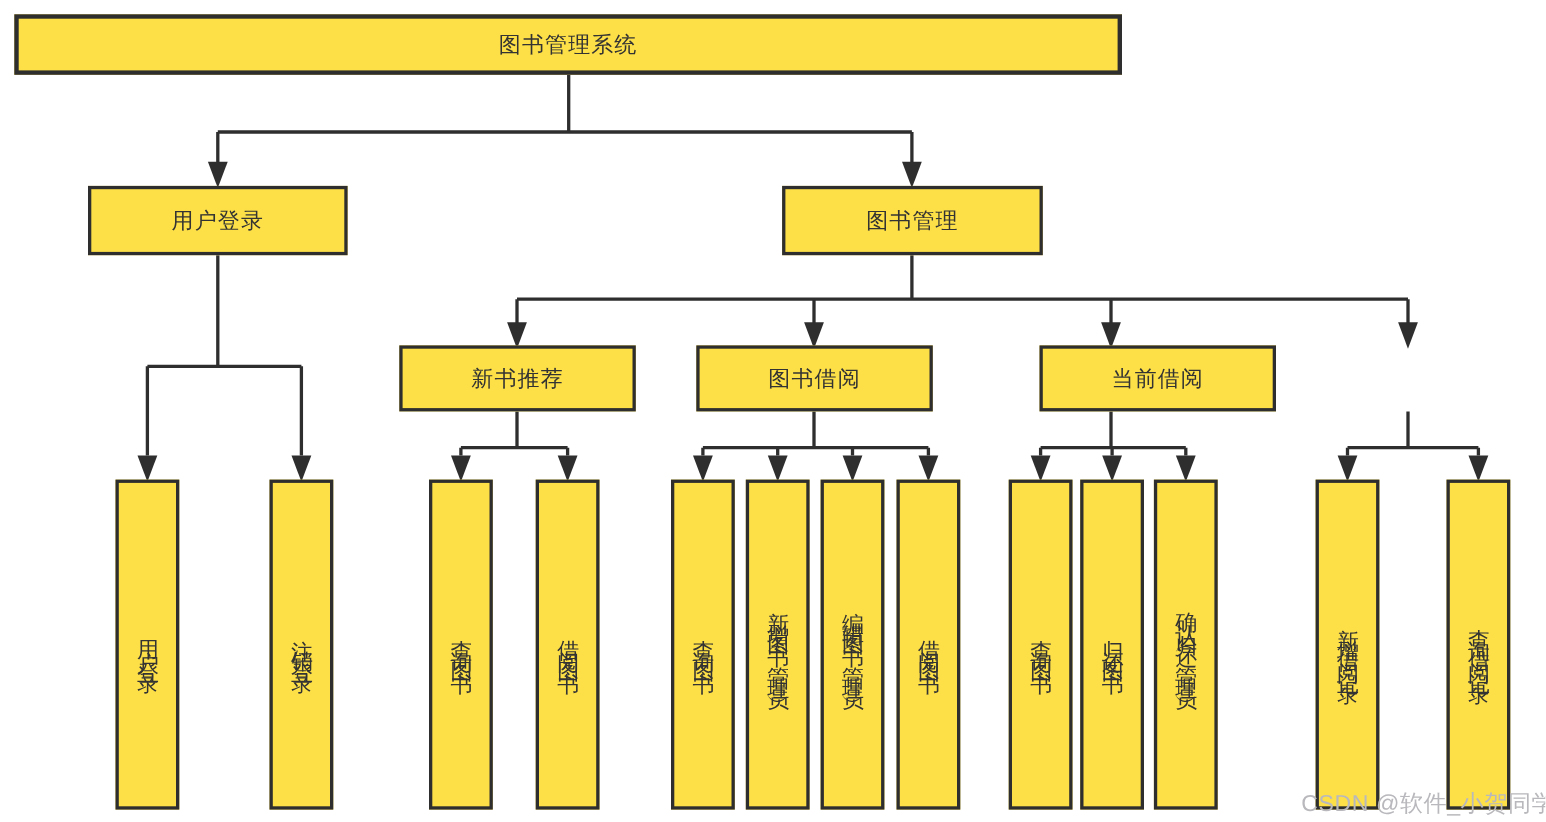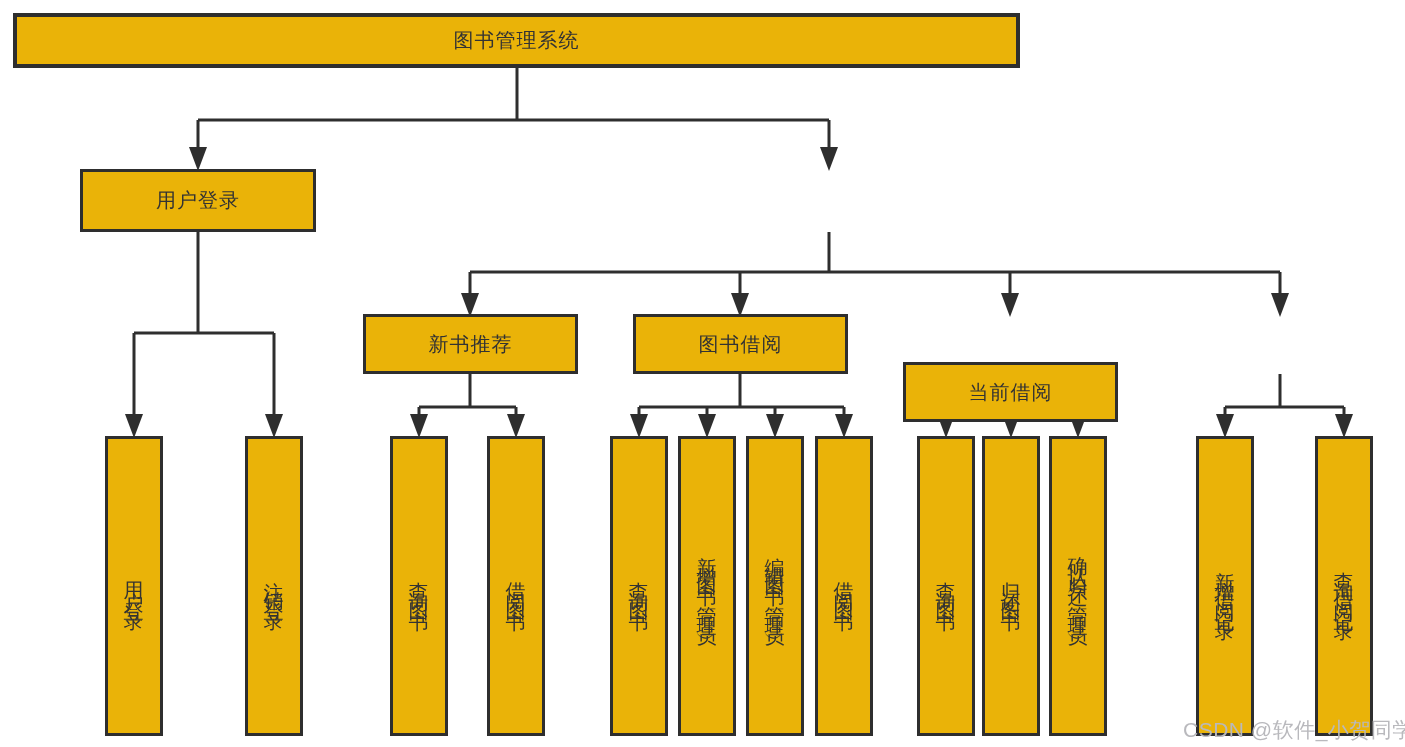--- a/index.html
+++ b/index.html
@@ -14,40 +14,40 @@
   svg.connectors {
     position: absolute;
     left: 0; top: 0;
     width: 1405px; height: 747px;
     z-index: 1;
   }
   .node {
     position: absolute;
     box-sizing: border-box;
     border: 3px solid #2e2e2e;
-    background: #eab308;
+    background: #fde047;
     display: flex;
     align-items: center;
     justify-content: center;
     z-index: 2;
   }
   .node .lbl {
     color: #333333;
     font-size: 20px;
     letter-spacing: 1px;
     white-space: nowrap;
   }
   .hbox-root { left: 13px; top: 13px; width: 1007px; height: 55px; border-width: 4px; }
   .hbox { height: 63px; }
   .n-user-login { left: 80px;  top: 169px; width: 236px; }
   .n-book-mgmt  { left: 711px; top: 169px; width: 237px; }
   .hbox3 { top: 314px; width: 215px; height: 60px; }
   .n-new-book       { left: 363px; }
   .n-book-borrow    { left: 633px; }
-  .n-current-borrow { left: 903px; margin-top: 48px; }
+  .n-current-borrow { left: 945px; }
   .n-borrow-record  { left: 1173px; }
   .vbox {
     top: 436px;
     width: 58px;
     height: 300px;
   }
   .vbox .lbl {
     writing-mode: vertical-rl;
     text-orientation: mixed;
     font-size: 20px;
@@ -127,20 +127,23 @@
     </g>
   </svg>
 
   <div class="node hbox-root">
     <span class="lbl">图书管理系统</span>
   </div>
 
   <div class="node hbox n-user-login">
     <span class="lbl">用户登录</span>
   </div>
+  <div class="node hbox n-book-mgmt">
+    <span class="lbl">图书管理</span>
+  </div>
 
   <div class="node hbox3 n-book-borrow">
     <span class="lbl">图书借阅</span>
   </div>
   <div class="node hbox3 n-new-book">
     <span class="lbl">新书推荐</span>
   </div>
   <div class="node hbox3 n-current-borrow">
     <span class="lbl">当前借阅</span>
   </div>

